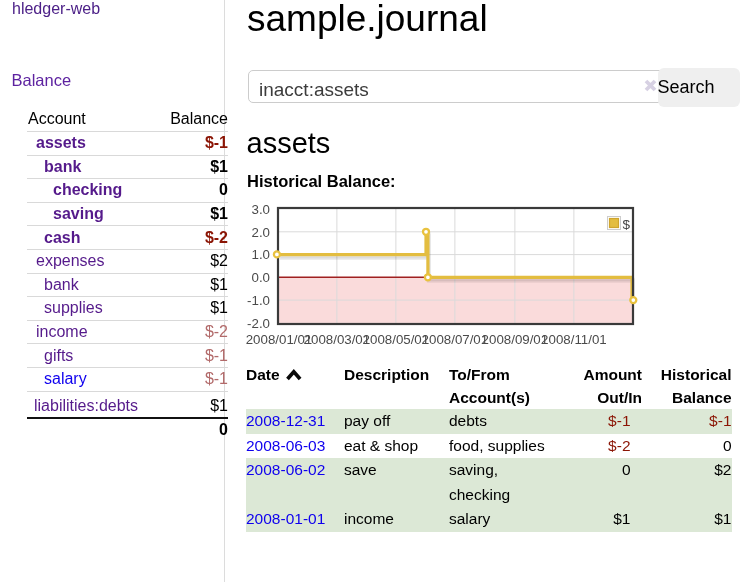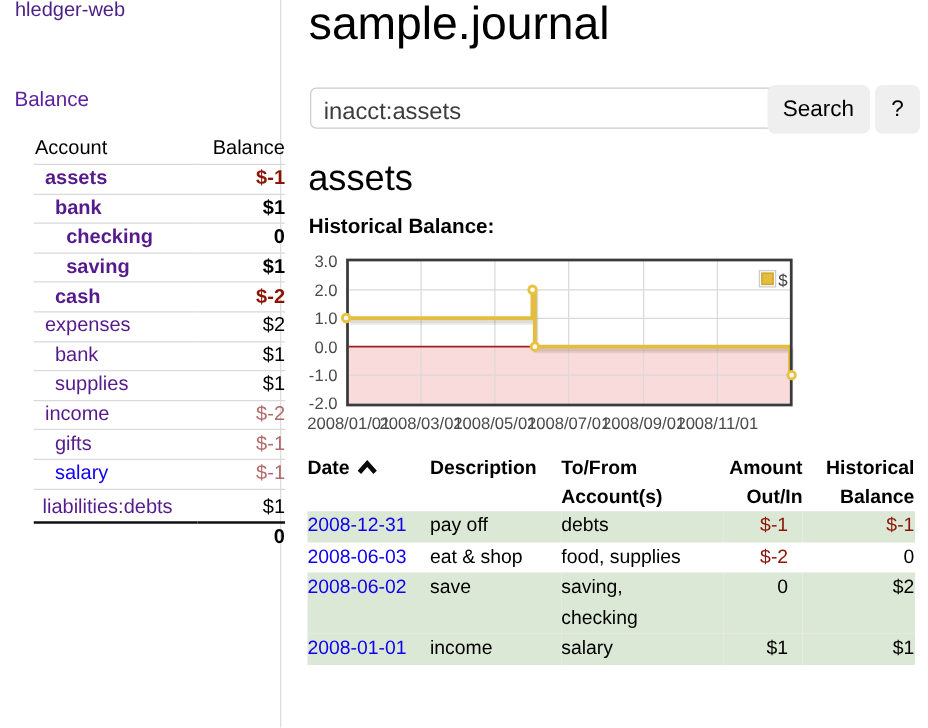--- a/index.html
+++ b/index.html
@@ -20,21 +20,21 @@
 table.acct td.i0{padding-left:9px;}
 table.acct td.i1{padding-left:17px;}
 table.acct td.i2{padding-left:26px;}
 table.acct tr.liab td{height:21.6px;padding-top:4px;border-bottom:2px solid #111;}
 table.acct tr.liab td.i0{padding-left:7px;}
 table.acct tr.tot td{border-bottom:none;font-weight:bold;}
 #h1{position:absolute;left:247px;top:-2.5px;font-size:37px;color:#000;}
 #searchbox{position:absolute;left:248px;top:70px;width:416px;height:33px;border:1px solid #ccc;border-radius:5px;box-sizing:border-box;background:#fff;}
 #searchtext{position:absolute;left:10px;top:8px;font-size:19px;color:#3c3c3c;}
 #xicon{position:absolute;right:6.5px;top:8px;}
-.btn{position:absolute;background:#efefef;border-radius:6px;text-align:center;color:#000;font-size:18px;line-height:38.5px;height:38.5px;}
+.btn{position:absolute;background:#efefef;border-radius:6px;text-align:left;color:#000;font-size:18px;line-height:38.5px;height:38.5px;margin-left:44px;}
 #btnsearch{left:613.5px;top:68px;width:82.5px;}
 #btnq{left:700px;top:68px;width:36px;}
 #h2{position:absolute;left:246.5px;top:126.5px;font-size:29px;color:#000;}
 #histlabel{position:absolute;left:247px;top:171.8px;font-size:16.5px;font-weight:bold;color:#000;}
 #chart{position:absolute;left:230px;top:195px;}
 #regtable{position:absolute;left:246px;top:362.8px;width:485.5px;border-collapse:collapse;font-size:15.5px;}
 #regtable th{font-weight:bold;text-align:left;vertical-align:top;padding:0 0 0.6px 0;line-height:23px;}
 #regtable td{vertical-align:top;padding:0;line-height:24.5px;}
 #regtable .r{text-align:right;}
 #regtable td.amt{padding-right:11.5px;}

